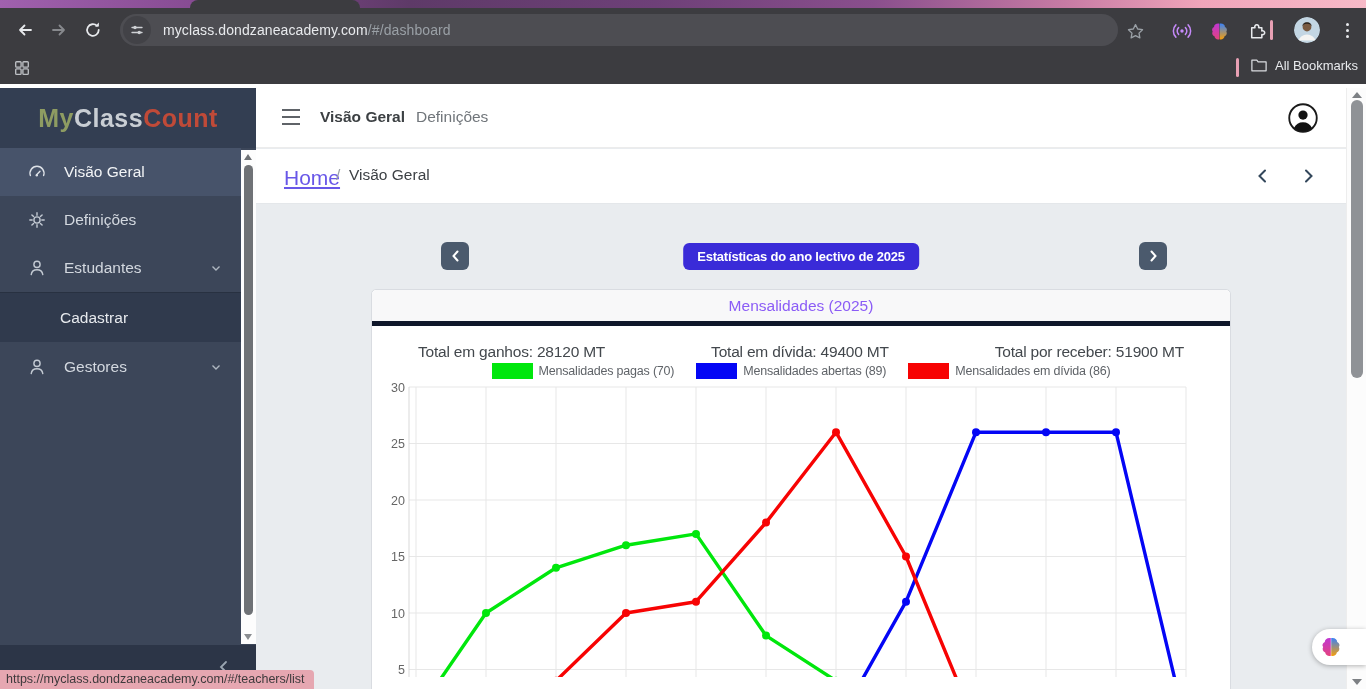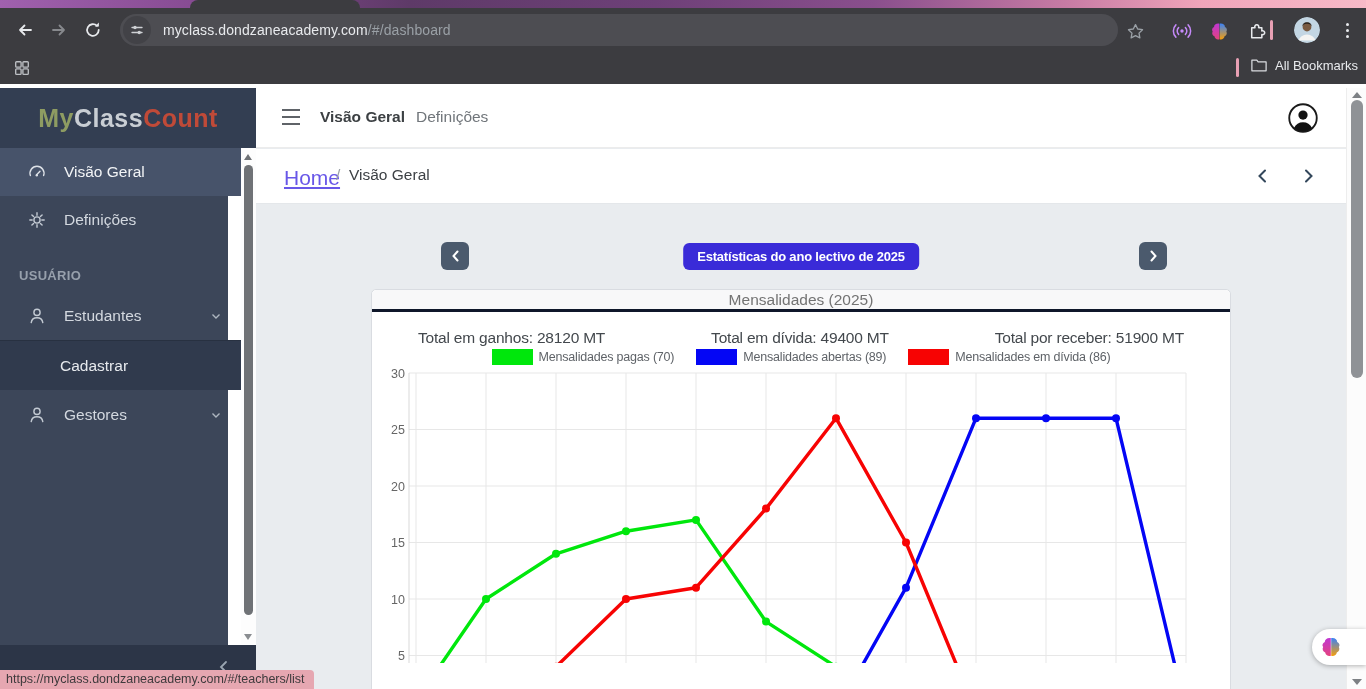--- a/index.html
+++ b/index.html
@@ -26,21 +26,21 @@
   .bookmarks-row { position:absolute; left:0; top:52px; width:1366px; height:32px; background:#3c3c40; }
   .grid-icon-wrap { position:absolute; left:10px; top:4px; width:24px; height:24px; display:flex; align-items:center; justify-content:center; }
   .pink-bar-bm { position:absolute; left:1236px; top:6px; width:3px; height:19px; background:#e8a0b4; border-radius:2px; }
   .all-bookmarks { position:absolute; left:1250px; top:5px; display:flex; align-items:center; gap:7px; color:#e8eaed; font-size:13px; }
   .white-gap { position:absolute; left:0; top:84px; width:1366px; height:4px; background:#fff; }
 
   
   .app { position:absolute; left:0; top:88px; width:1366px; height:601px; background:#fff; }
 
   
-  .sidebar { position:absolute; left:0; top:0; width:228px; height:601px; background:#3c4659;border-radius:16px; }
+  .sidebar { position:absolute; left:0; top:0; width:256px; height:601px; background:#3c4659;border-radius:16px; }
   .logo-area { position:absolute; left:0; top:0; width:256px; height:60px; background:#333e52; display:flex; align-items:center; justify-content:center; }
   .logo { font-size:25px; font-weight:900; letter-spacing:.5px; }
   .logo .p1 { color:#8e9c62; } .logo .p2 { color:#c9ced4; } .logo .p3 { color:#c04a38; }
   .side-items { position:absolute; left:0; top:60px; width:241px; }
   .side-item { position:relative; width:241px; height:48px; display:flex; align-items:center; color:#d3d8df; font-size:15.5px; cursor:pointer; }
   .side-item .ic { position:absolute; left:27px; width:20px; height:20px; }
   .side-item .lbl { position:absolute; left:64px; }
   .side-item .chev { position:absolute; right:18px; width:14px; height:14px; }
   .side-item.active { background:#47536a; color:#f2f4f6; }
   .side-item.dark { background:#303a4d; }
@@ -70,21 +70,21 @@
   .bc-prev { position:absolute; right:75px; top:18px; width:16px; height:18px; cursor:pointer; }
   .bc-next { position:absolute; right:30px; top:18px; width:16px; height:18px; cursor:pointer; }
 
   .content { position:absolute; left:115px; top:117px; width:860px; }
   .pager-row { position:relative; height:28px; margin-top:37px; }
   .pager-btn { position:absolute; top:0; width:28px; height:28px; background:#4b5a6d; border:none; border-radius:6px; display:flex; align-items:center; justify-content:center; cursor:pointer; }
   .pager-prev { left:70px; } .pager-next { left:768px; }
   .stats-btn { position:absolute; left:50%; transform:translateX(-50%); top:1px; height:27px; background:#3a2bd8; color:#fff; border:none; border-radius:6px; padding:0 14px; font-size:13px; font-weight:bold; letter-spacing:-.2px; font-family:inherit; cursor:pointer; white-space:nowrap; }
 
   .card { position:relative; margin-top:19px; width:860px; height:412px; background:#fff; border:1px solid #d9dce1; border-radius:5px 5px 0 0; }
-  .card-header { height:22px; background:#f8f8f9; border-bottom:3px solid #0f172a; border-radius:5px 5px 0 0; display:flex; align-items:center; justify-content:center; font-size:15.5px; color:#737373; }
+  .card-header { height:36px; background:#f8f8f9; border-bottom:5px solid #0f172a; border-radius:5px 5px 0 0; display:flex; align-items:center; justify-content:center; font-size:15.5px; color:#8b5cf6; }
   .totals-row { display:flex; justify-content:space-between; padding:17px 46px 0 46px; font-size:15.5px; color:#43484d; letter-spacing:-.2px; }
   .legend-row { display:flex; justify-content:center; gap:22px; margin-top:1px; height:18px; align-items:center; }
   .legend-item { display:flex; align-items:center; gap:6px; cursor:pointer; }
   .legend-swatch { width:41px; height:16px; }
   .legend-label { font-size:12.5px; color:#5f6368; letter-spacing:-.2px; }
   .chart-wrap { position:relative; margin-top:0; width:830px; height:297px; overflow:hidden; }
   .chart-wrap svg { display:block; }
 
   
   .page-scrollbar { position:absolute; right:0; top:0; width:20px; height:601px; background:#fcfcfc; border-left:1px solid #ededed; }
@@ -231,21 +231,20 @@
         </div>
         <div class="side-item">
           <svg class="ic" viewBox="0 0 20 20">
               <g fill="none" stroke="#c3cad3" stroke-width="1.4" stroke-linecap="round">
                 <circle cx="10" cy="10" r="3.1"></circle>
                 <path d="M10 2.8v2.4M10 14.8v2.4M2.8 10h2.4M14.8 10h2.4M4.9 4.9l1.7 1.7M13.4 13.4l1.7 1.7M15.1 4.9l-1.7 1.7M6.6 13.4l-1.7 1.7"></path>
               </g>
             </svg>
           <span class="lbl">Definições</span>
         </div>
-        <div class="side-section">USUÁRIO</div>
         <div class="side-item">
           <svg class="ic" viewBox="0 0 20 20">
               <g fill="none" stroke="#c3cad3" stroke-width="1.4" stroke-linecap="round">
                 <circle cx="10" cy="6.4" r="3.1"></circle>
                 <path d="M4.2 16.6c.5-3.4 2.8-4.9 5.8-4.9s5.3 1.5 5.8 4.9"></path>
               </g>
             </svg>
           <span class="lbl">Estudantes</span>
           <svg class="chev" viewBox="0 0 14 14">
               <polyline points="3.5,5.5 7,9 10.5,5.5" fill="none" stroke="#aeb6c0" stroke-width="1.4"></polyline>

